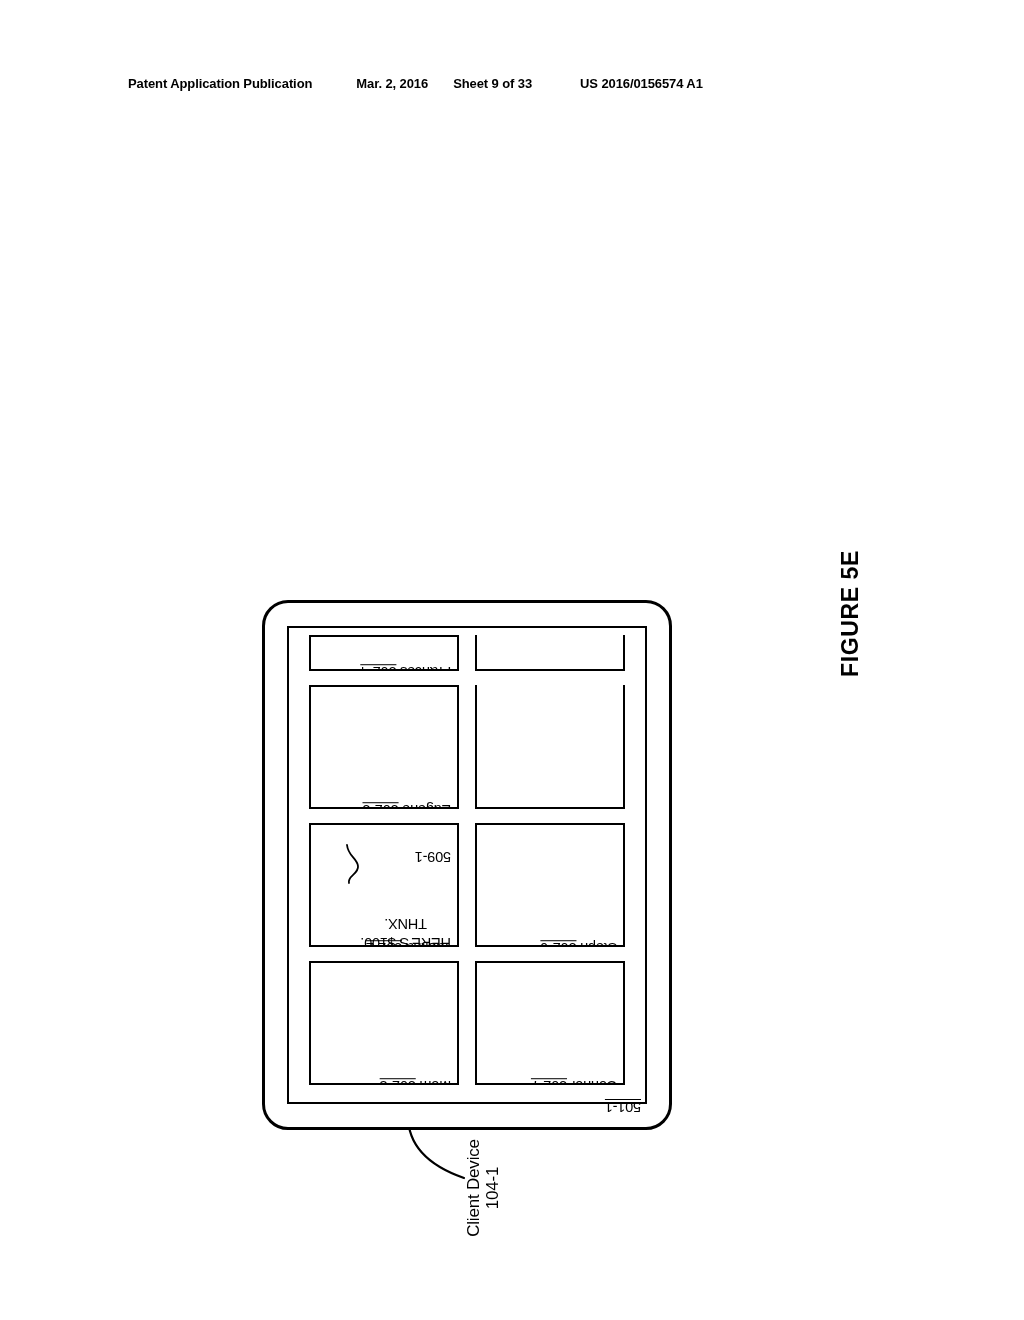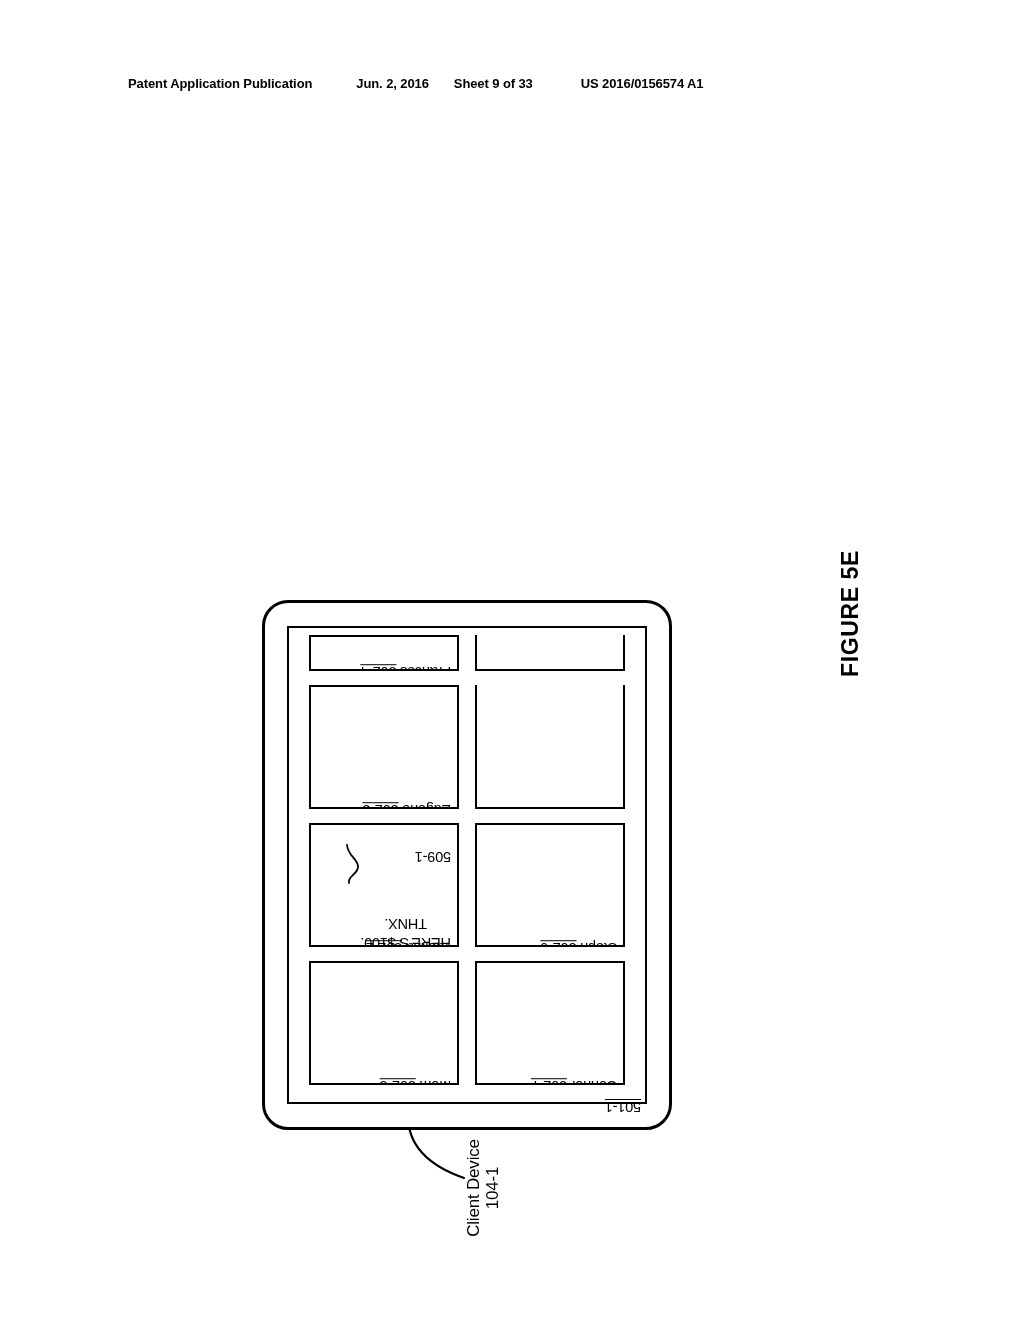--- a/index.html
+++ b/index.html
@@ -208,21 +208,21 @@
     font-weight: bold;
     letter-spacing: 0.6px;
     white-space: nowrap;
   }
 </style>
 </head>
 <body>
 
 <div id="patent-header">
   <span class="hdr-pub">Patent Application Publication</span>
-  <span class="hdr-date">Jun. 2, 2016</span>
+  <span class="hdr-date">Mar. 2, 2016</span>
   <span class="hdr-sheet">Sheet 9 of 33</span>
   <span class="hdr-num">US 2016/0156574 A1</span>
 </div>
 
 <div id="figure-stage">
 
   <div id="rotated-group">
 
     <svg id="device-callout-leader" viewBox="0 0 80 74" fill="none">
       <path d="M 78 6 C 52 6, 30 22, 16 62" stroke="#000" stroke-width="2.2" fill="none" stroke-linecap="round"></path>

